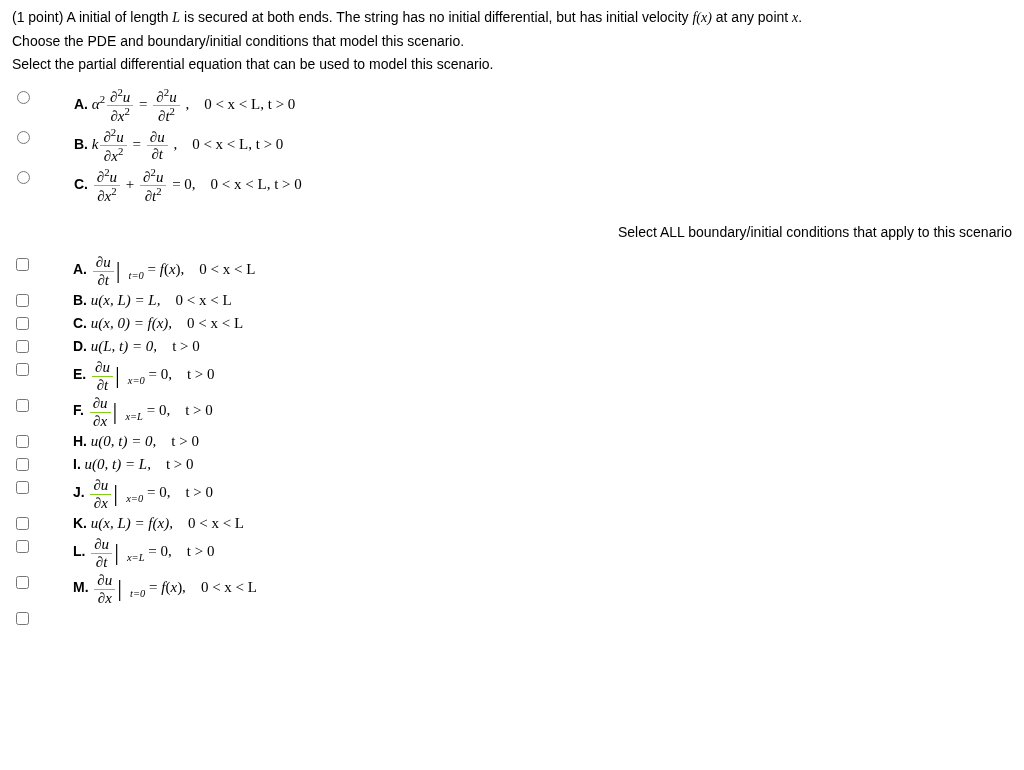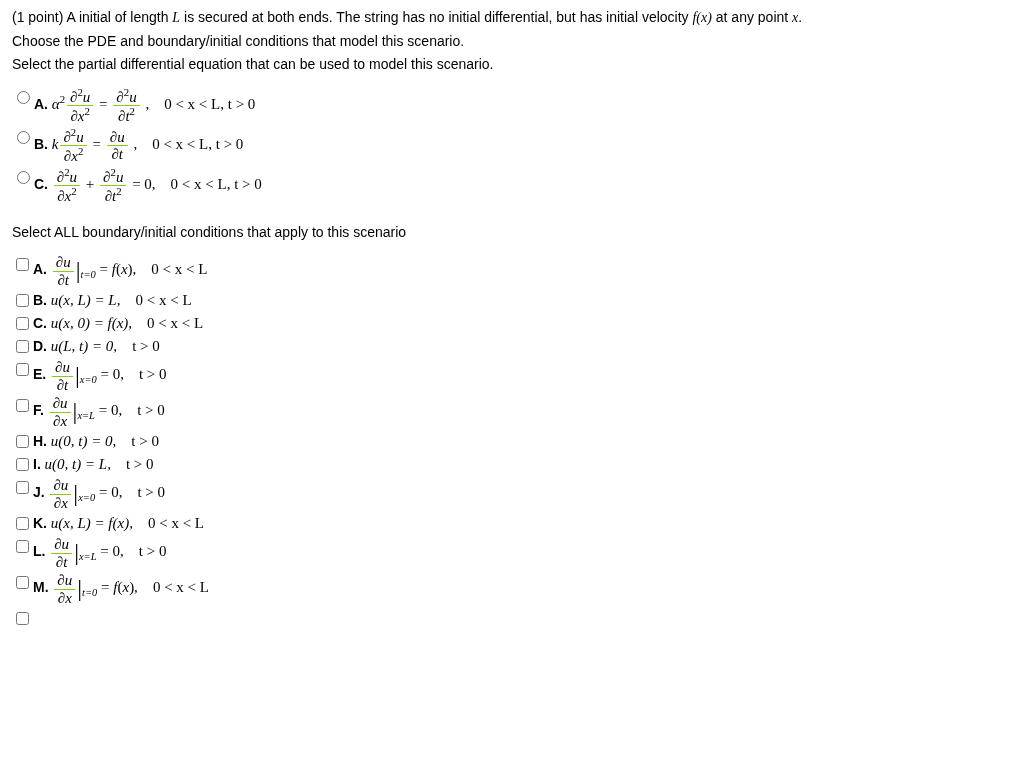--- a/index.html
+++ b/index.html
@@ -11,20 +11,21 @@
     line-height: 1.4;
     background: #fff;
   }
   .question-text { margin-bottom: 4px; }
   .instruction { margin-bottom: 12px; }
   .options-block { margin-top: 12px; margin-bottom: 16px; }
   .option-row {
     display: flex;
     align-items: flex-start;
     margin: 2px 0;
+    gap: 40px;
   }
   .option-row input[type="radio"],
   .option-row input[type="checkbox"] {
     margin-top: 4px;
     margin-right: 4px;
     flex-shrink: 0;
   }
   .option-label {
     font-family: "Times New Roman", serif;
     font-size: 15px;
@@ -39,22 +40,22 @@
     display: inline-block;
     vertical-align: middle;
     text-align: center;
     font-style: normal;
     font-family: "Times New Roman", serif;
     margin: 0 2px;
   }
   .frac .num { display: block; border-bottom: 1px solid #84cc16; padding: 0 3px; line-height:1.1;}
   .frac .den { display: block; padding: 0 3px; line-height:1.1;}
   .bigbar { font-size: 1.6em; vertical-align: middle; font-style: normal;}
-  .smallsub { font-size:0.7em; font-style: italic;}
-  .section-label { margin-top: 18px; margin-bottom: 10px; }
+  .smallsub { font-size:0.7em; font-style: italic; padding-left: 8px;}
+  .section-label { margin-top: 18px; margin-bottom: 10px; text-align: right; }
   sup, sub { font-size: 0.72em; }
 </style>
 </head>
 <body>
 
 <div class="question-text">
   <span>(1 point)</span>
   <span>A initial of length</span>
   <span class="math">L</span>
   <span>is secured at both ends. The string has no initial differential, but has initial velocity</span>

